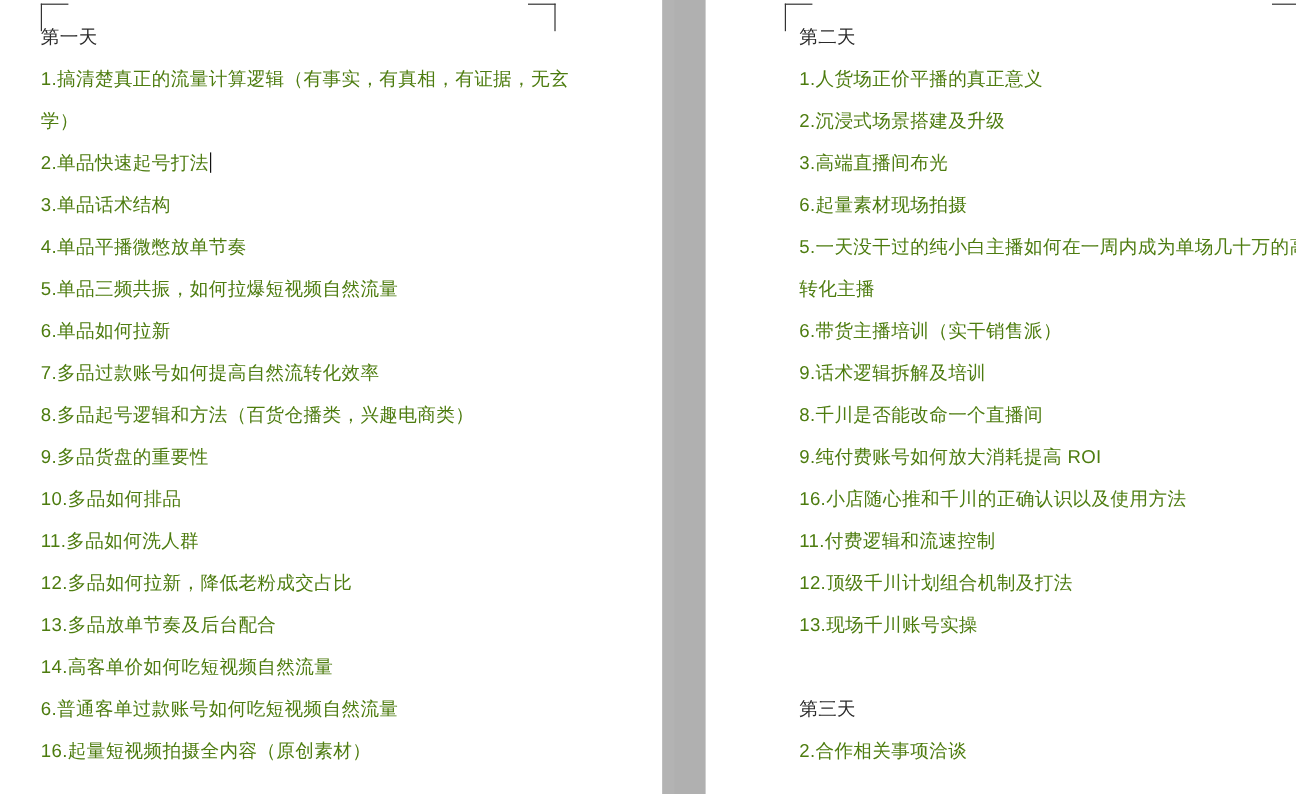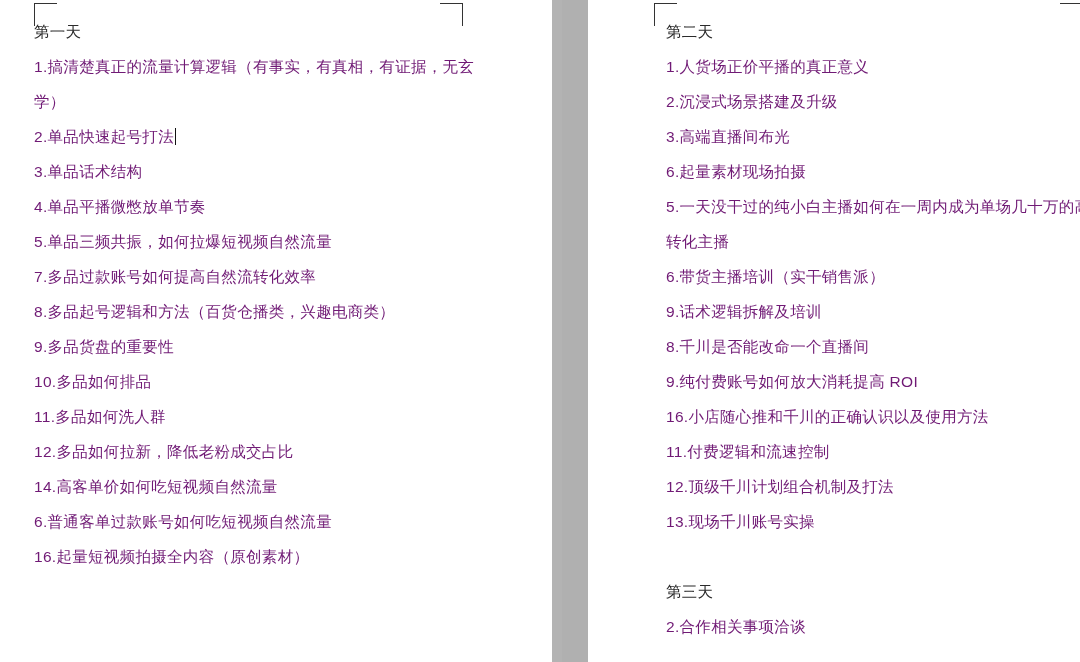--- a/index.html
+++ b/index.html
@@ -71,21 +71,21 @@
 
   .page-right .content { left: 78px; width: 430px; }
 
   .heading {
     font-size: 15.5px;
     color: #2b2b2b;
     white-space: nowrap;
   }
   .item {
     font-size: 15.5px;
-    color: #701a75;
+    color: #4d7c0f;
   }
   .spacer {
     height: 35px;
   }
   .caret {
     display: inline-block;
     width: 1px;
     height: 17px;
     background: #111;
     vertical-align: -3px;
@@ -100,26 +100,28 @@
   <div class="page page-left">
     <div class="crop tl"></div>
     <div class="crop tr"></div>
     <div class="content">
       <div class="heading">第一天</div>
       <div class="item">1.搞清楚真正的流量计算逻辑（有事实，有真相，有证据，无玄学）</div>
       <div class="item"><span>2.单品快速起号打法</span><span class="caret"></span></div>
       <div class="item">3.单品话术结构</div>
       <div class="item">4.单品平播微憋放单节奏</div>
       <div class="item">5.单品三频共振，如何拉爆短视频自然流量</div>
+      <div class="item">6.单品如何拉新</div>
       <div class="item">7.多品过款账号如何提高自然流转化效率</div>
       <div class="item">8.多品起号逻辑和方法（百货仓播类，兴趣电商类）</div>
       <div class="item">9.多品货盘的重要性</div>
       <div class="item">10.多品如何排品</div>
       <div class="item">11.多品如何洗人群</div>
       <div class="item">12.多品如何拉新，降低老粉成交占比</div>
+      <div class="item">13.多品放单节奏及后台配合</div>
       <div class="item">14.高客单价如何吃短视频自然流量</div>
       <div class="item">6.普通客单过款账号如何吃短视频自然流量</div>
       <div class="item">16.起量短视频拍摄全内容（原创素材）</div>
     </div>
   </div>
 
   <div class="gutter"></div>
 
   <div class="page page-right">
     <div class="crop tl"></div>

